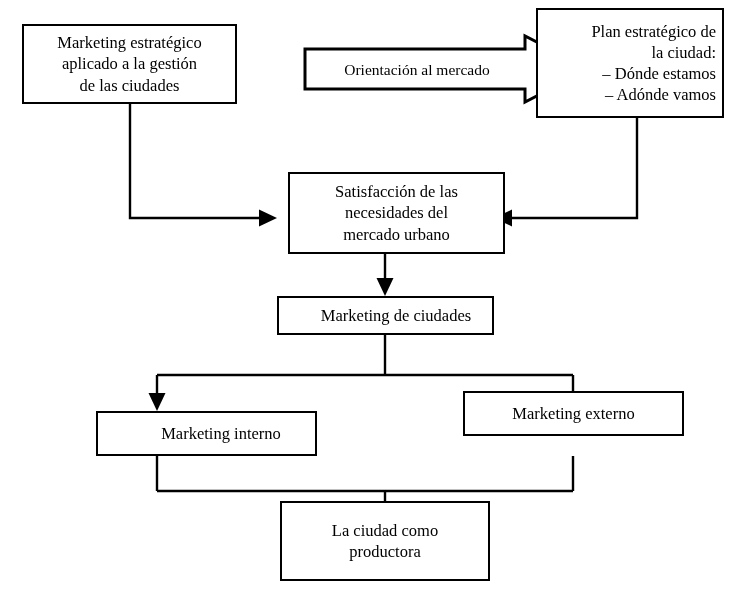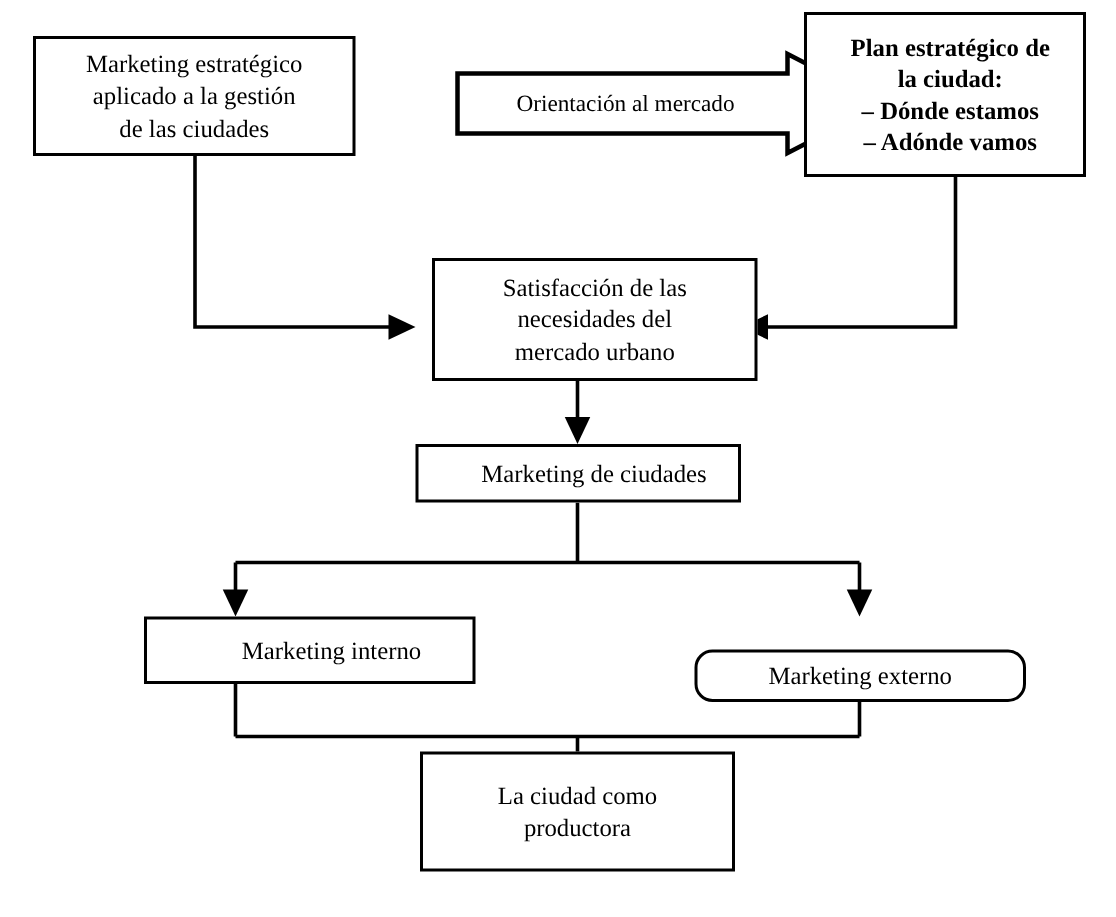--- a/index.html
+++ b/index.html
@@ -38,31 +38,30 @@
     display: block;
     width: 100%;
     white-space: pre-line;
   }
   .node.left-align {
     justify-content: flex-start;
     text-align: left;
     padding-left: 13px;
   }
   .node.left-align .node-text {
-    text-align: center;
-    font-weight: bold;
+    text-align: right;
   }
 
   
   #node-marketing-estrategico { left: 22px;  top: 24px;  width: 215px; height: 80px; }
   #node-plan-estrategico      { left: 536px; top: 8px;   width: 188px; height: 110px; }
   #node-satisfaccion          { left: 288px; top: 172px; width: 217px; height: 82px; }
   #node-marketing-ciudades    { left: 277px; top: 296px; width: 217px; height: 39px; padding-left: 27px; }
   #node-marketing-interno     { left: 96px;  top: 411px; width: 221px; height: 45px; padding-left: 35px; }
-  #node-marketing-externo     { left: 463px; top: 433px; width: 221px; height: 35px; border-radius: 12px; }
+  #node-marketing-externo     { left: 463px; top: 391px; width: 221px; height: 45px; }
   #node-ciudad-productora     { left: 280px; top: 501px; width: 210px; height: 80px; }
 
   
   #arrow-orientacion {
     position: absolute;
     left: 263px;
     top: 33px;
     width: 288px;
     height: 72px;
     z-index: 3;

